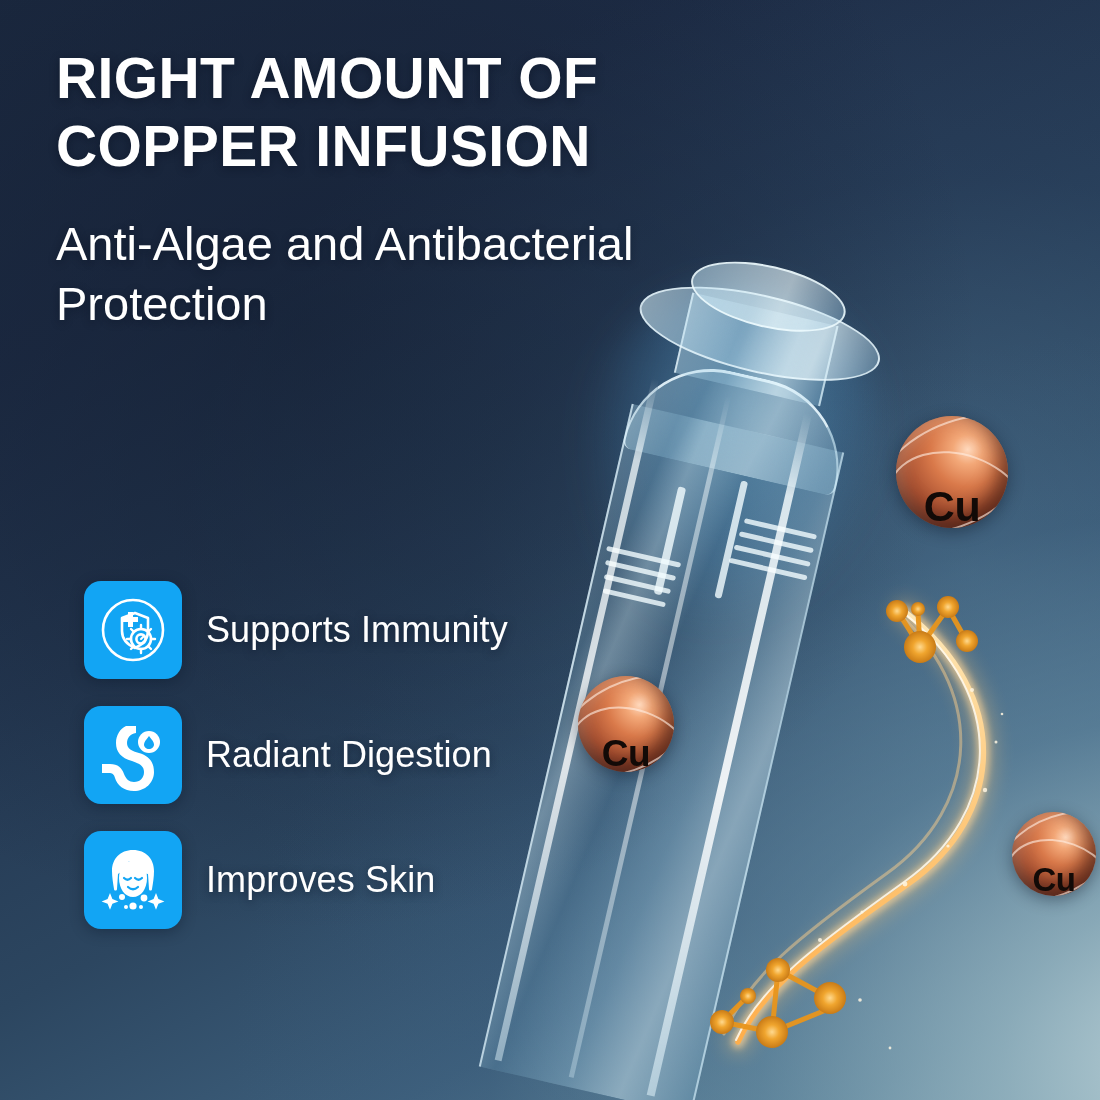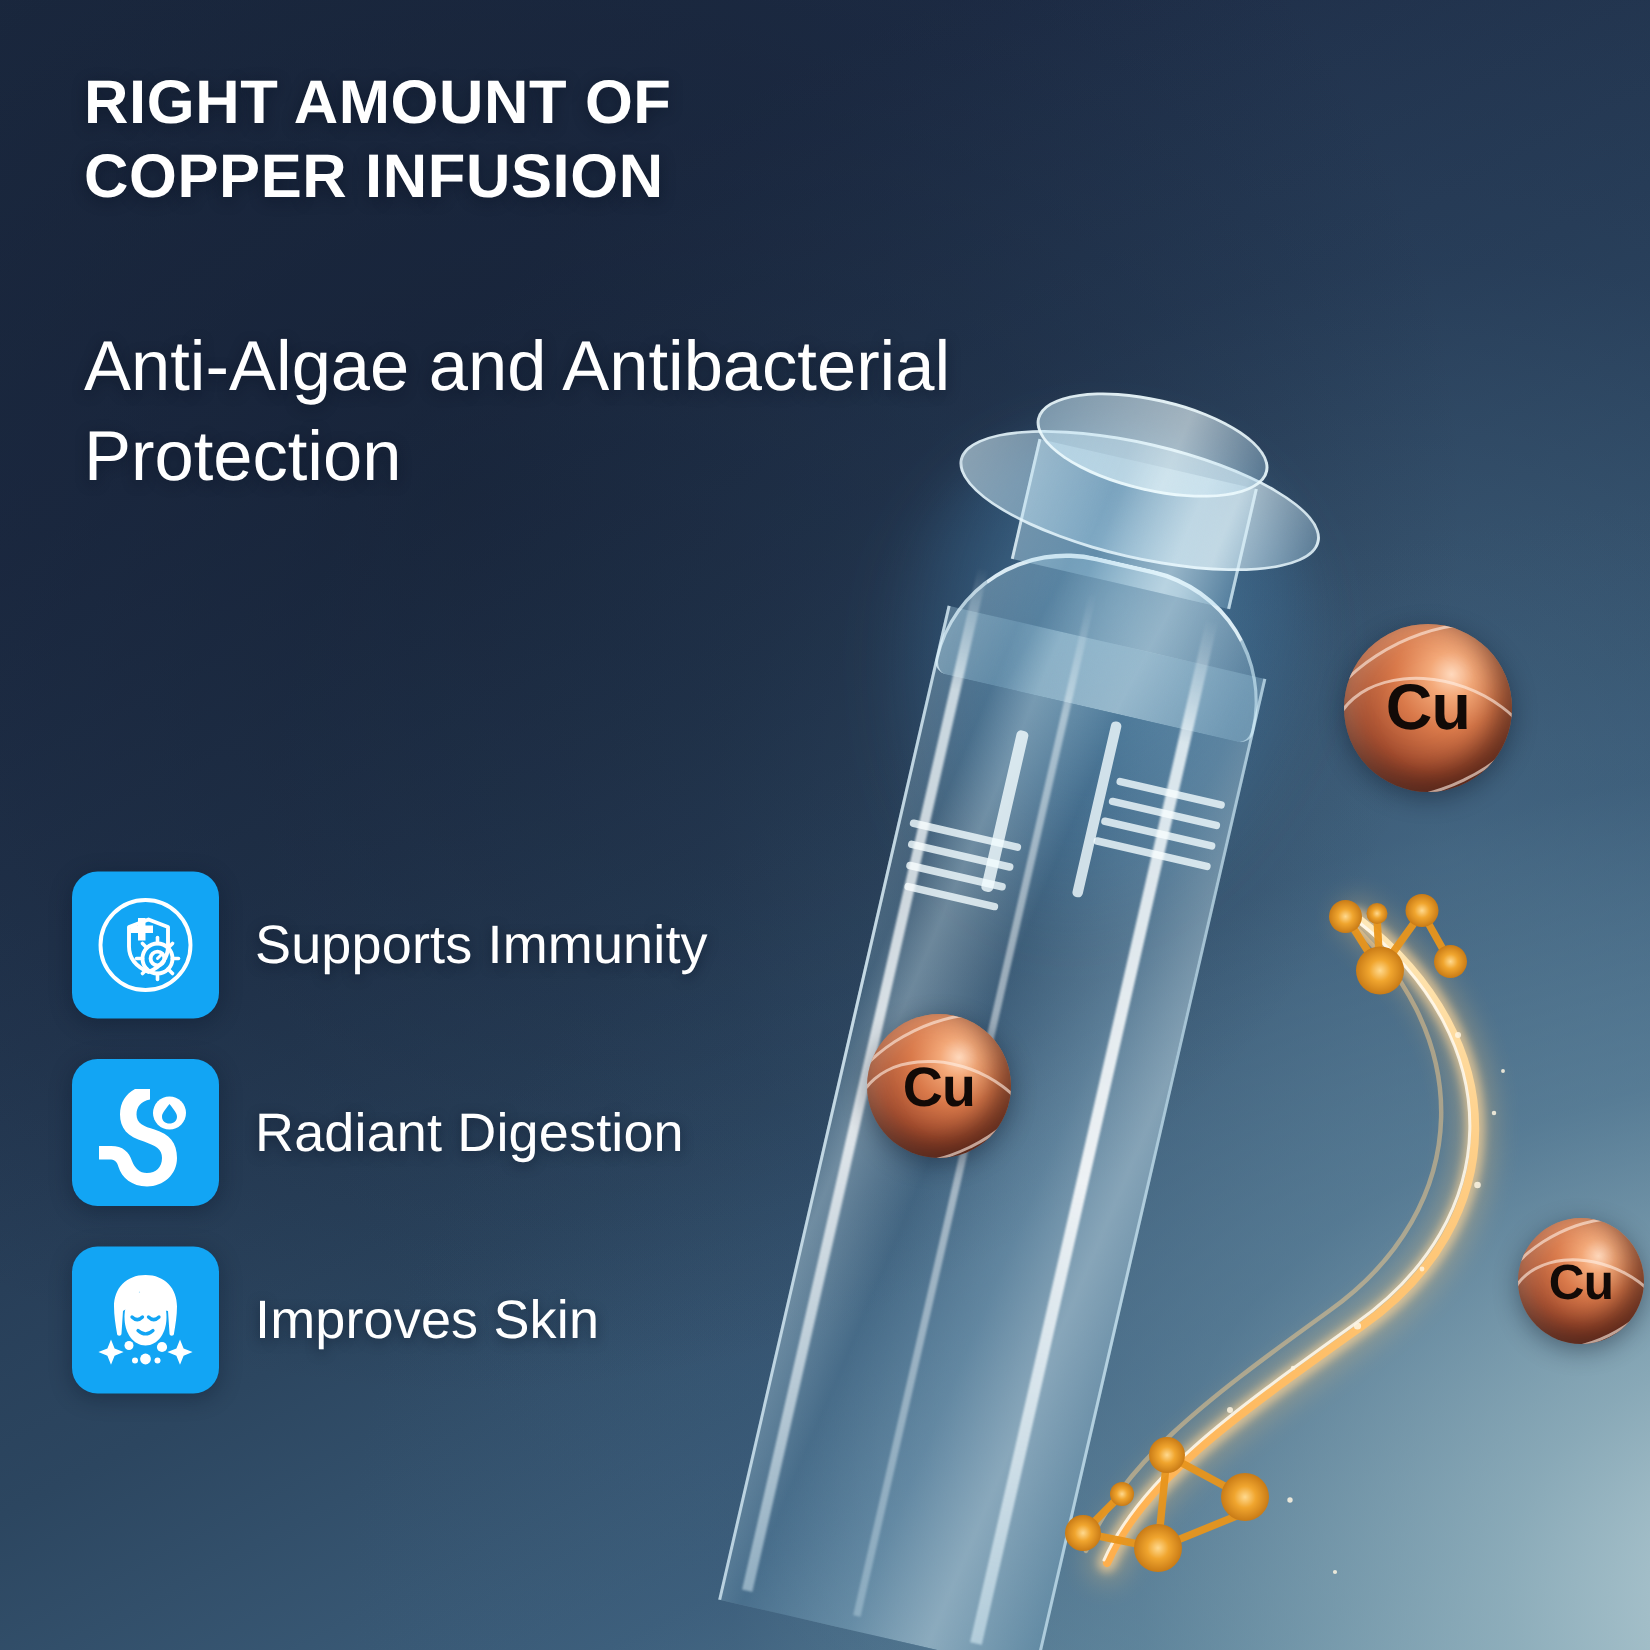--- a/index.html
+++ b/index.html
@@ -55,21 +55,21 @@
 
   
   .headline {
     position: absolute;
     left: 56px;
     top: 44px;
     width: 760px;
   }
   .headline-line {
     color: #ffffff;
-    font-size: 41px;
+    font-size: 57px;
     line-height: 1.20;
     font-weight: 700;
     letter-spacing: 0.4px;
     text-transform: uppercase;
     font-stretch: condensed;
     text-shadow: 0 2px 10px rgba(6,14,28,0.45);
   }
   .subhead {
     position: absolute;
     left: 56px;
@@ -88,20 +88,21 @@
     left: 48px;
     top: 581px;
     display: flex;
     flex-direction: column;
     gap: 27px;
   }
   .feature-row {
     display: flex;
     align-items: center;
     gap: 24px;
+    margin-left: 36px;
   }
   .feature-tile {
     width: 98px;
     height: 98px;
     border-radius: 17px;
     background: #12a5f4;
     display: flex;
     align-items: center;
     justify-content: center;
     flex: none;
@@ -245,21 +246,21 @@
     position: absolute;
     inset: 0;
     pointer-events: none;
   }
 
   
   .cu {
     position: absolute;
     border-radius: 50%;
     display: flex;
-    align-items: center;
+    align-items: flex-end;
     justify-content: center;
     background:
       radial-gradient(circle at 64% 30%,
         #ffd9bd 0%,
         #f3a878 14%,
         #d9794a 35%,
         #a74f30 62%,
         #6d2f22 86%,
         #4a2019 100%);
     box-shadow:

